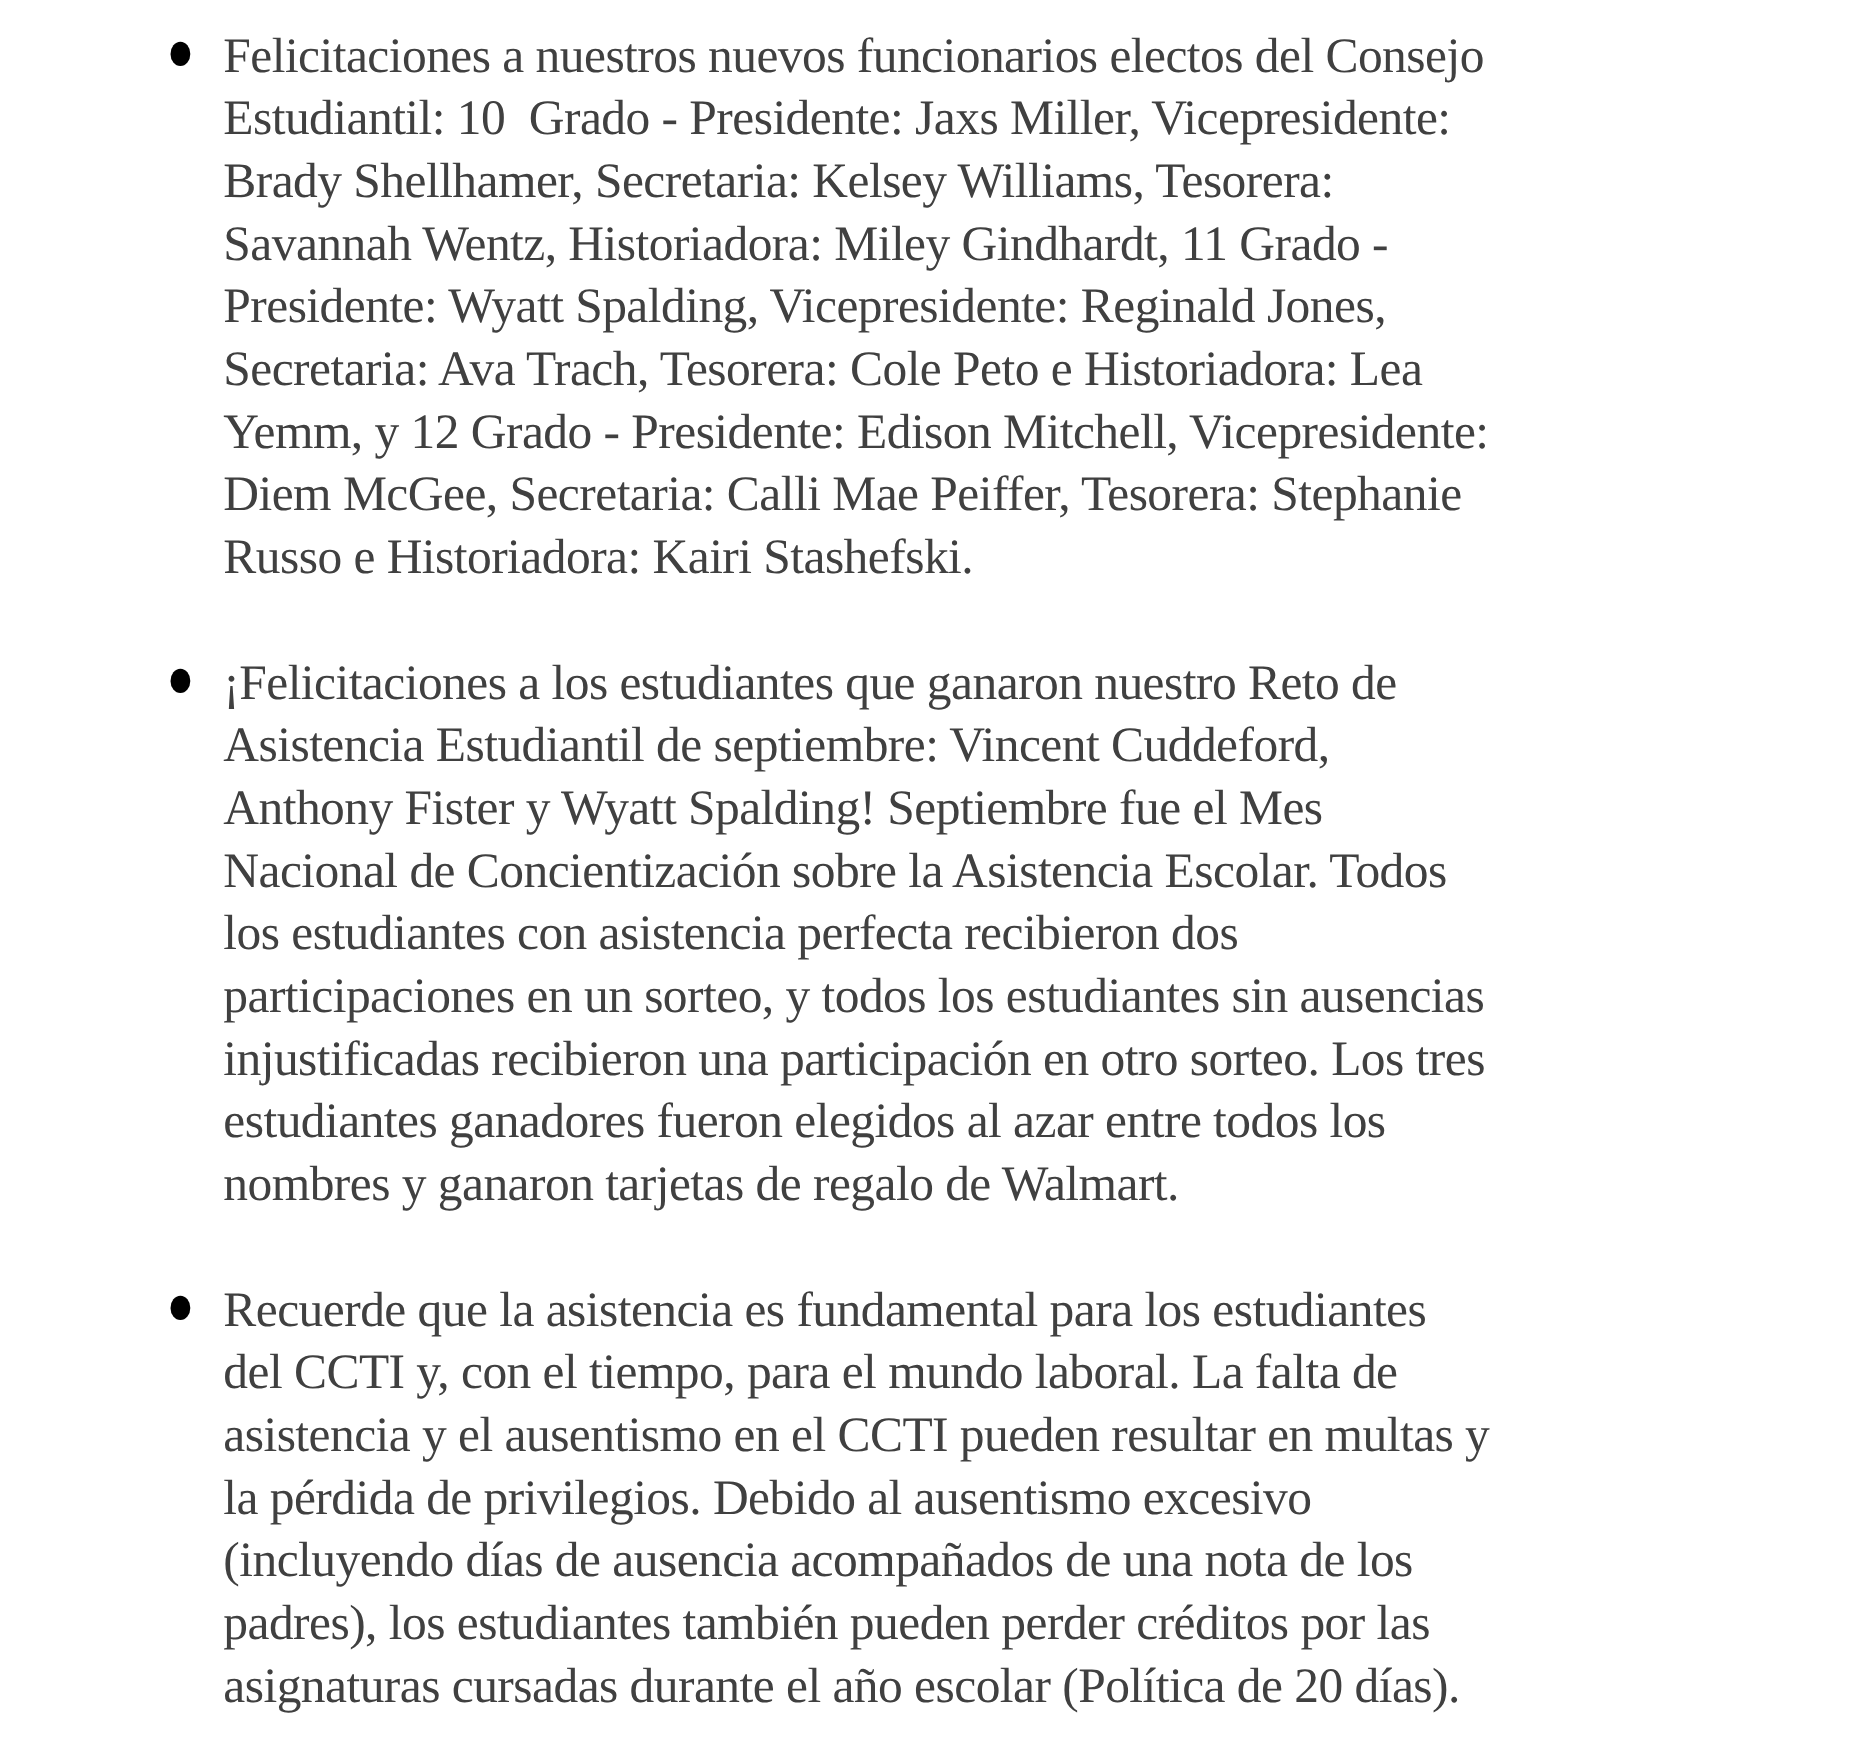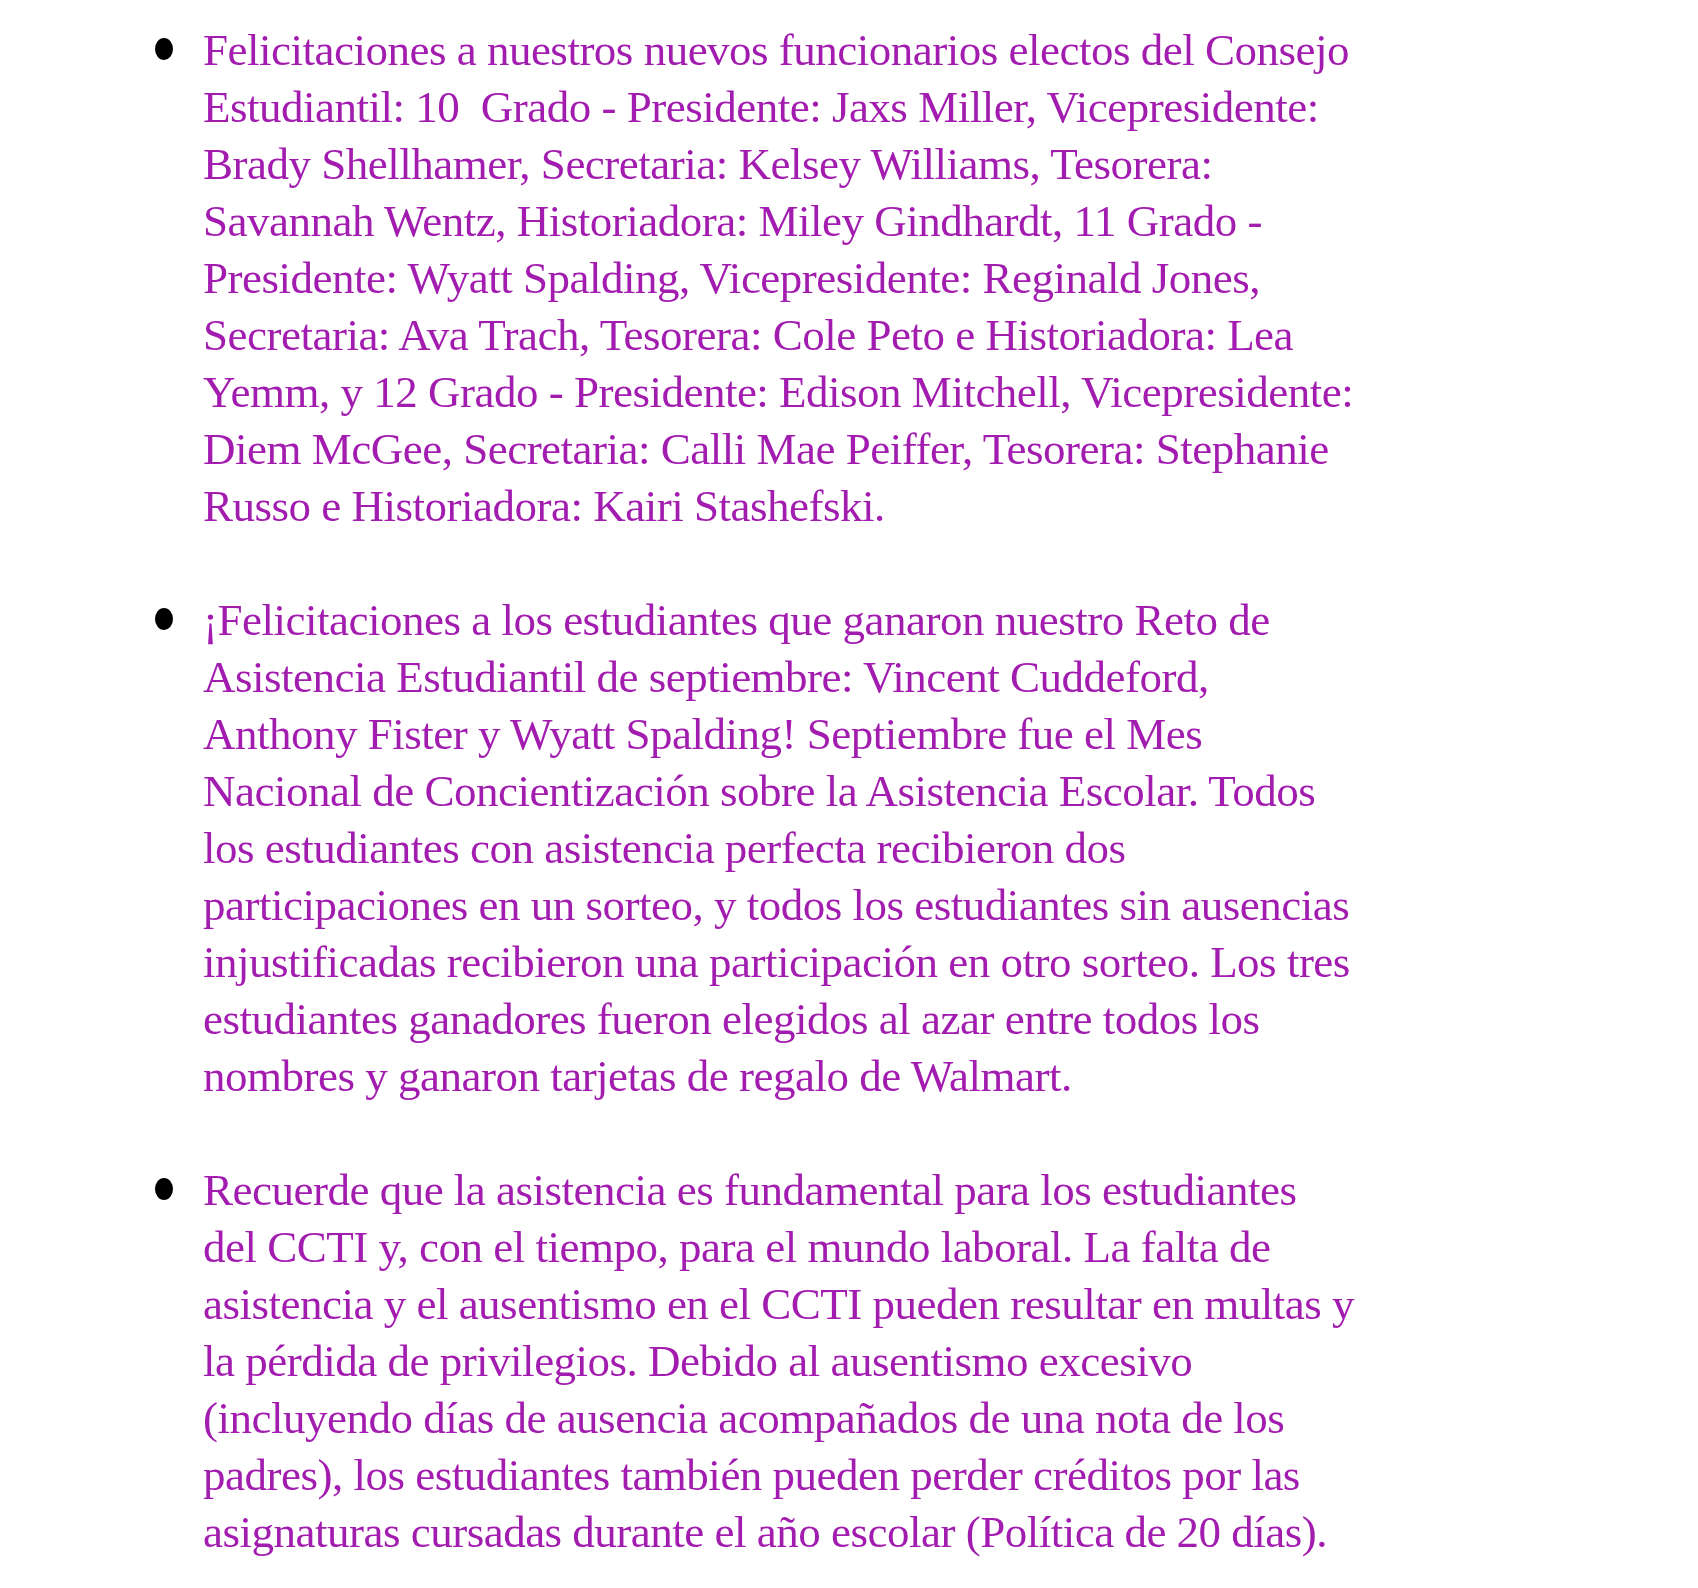--- a/index.html
+++ b/index.html
@@ -41,21 +41,21 @@
     border-radius: 50%;
     background: #000000;
   }
   .bullet-text {
     flex: 1 1 auto;
     margin: 0;
     font-size: 45px;
     line-height: 57px;
     letter-spacing: -0.5px;
     white-space: pre-wrap;
-    color: #a21caf;
+    color: #404040;
   }
 </style>
 </head>
 <body>
 
 <div class="page">
   <div class="bullet-list">
 
     <div class="bullet-item">
       <div class="bullet-marker-col">

